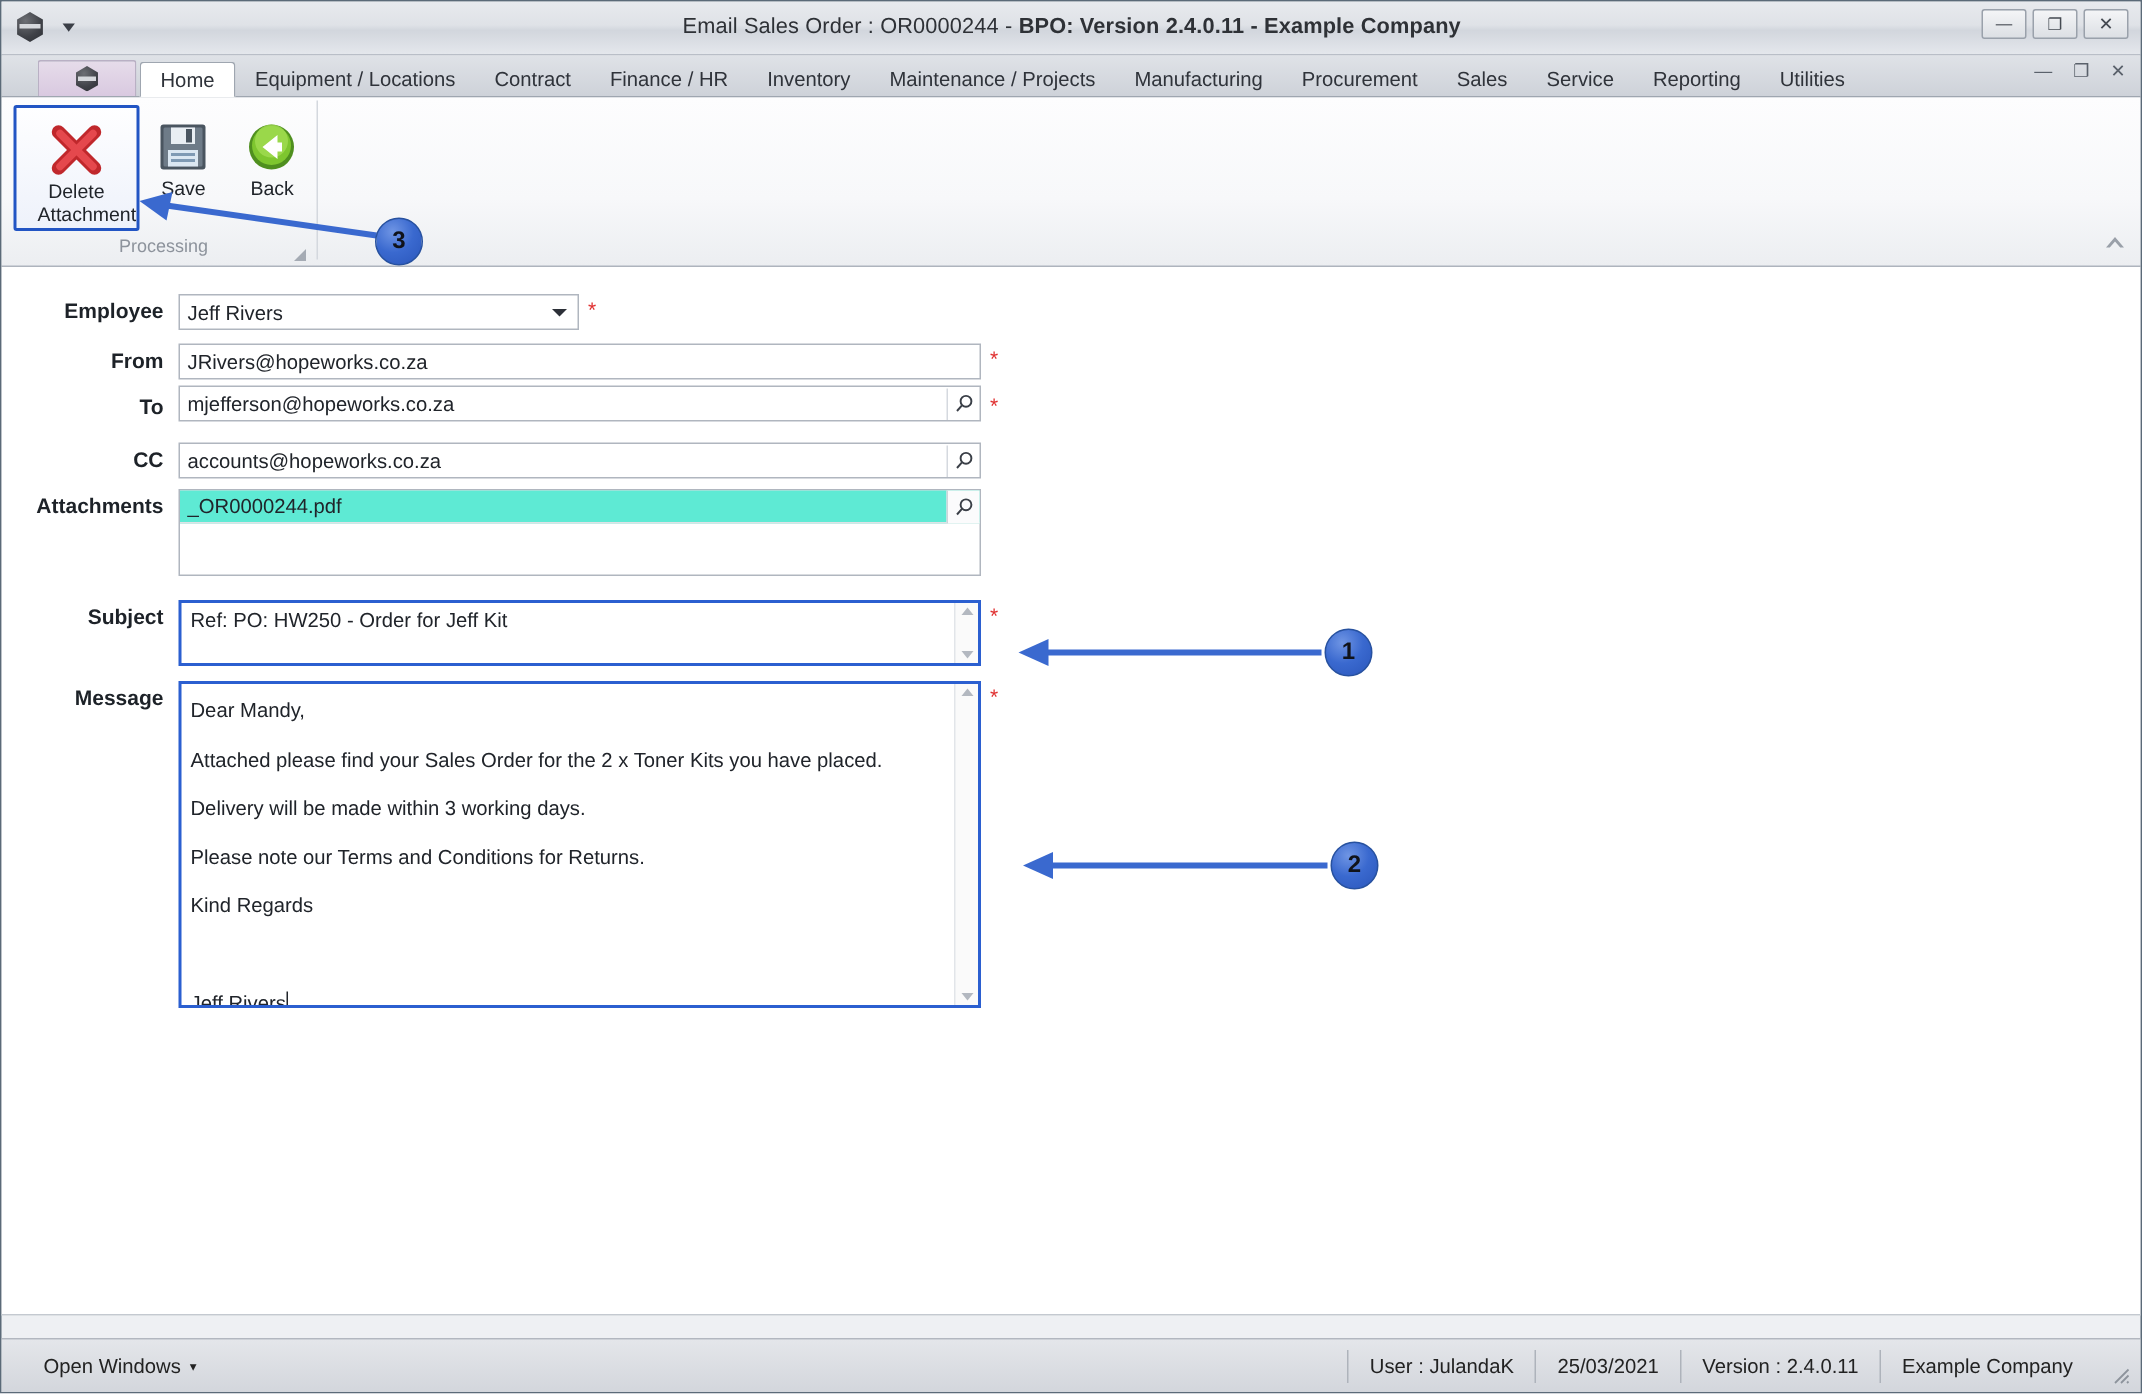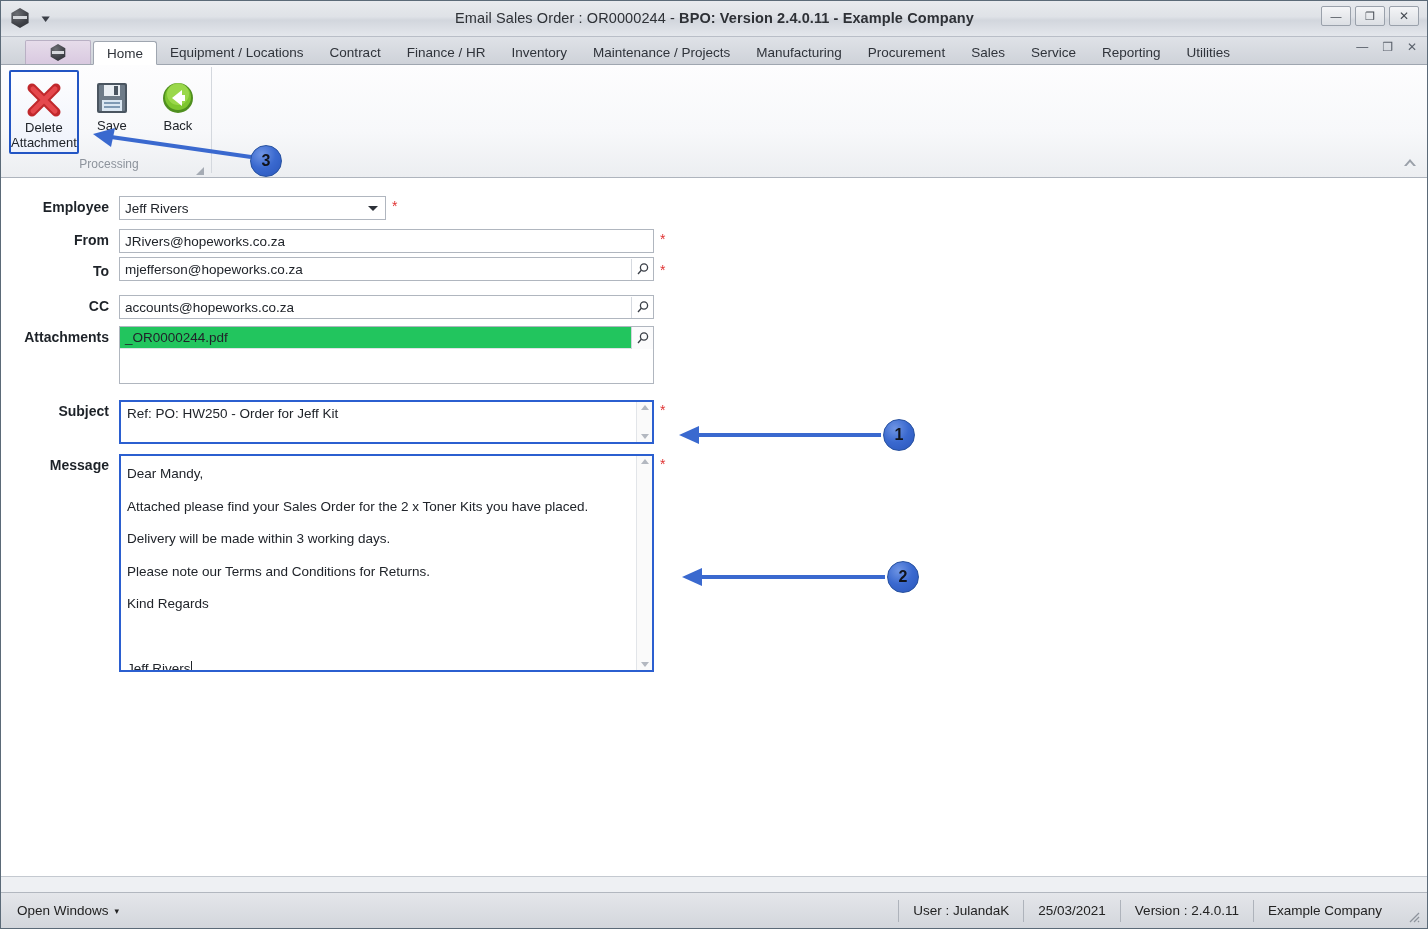--- a/index.html
+++ b/index.html
@@ -141,21 +141,21 @@
     align-items: center; justify-content: flex-start;
     padding-top: 7px;
     font-size: 13px; color: #20242a;
     text-align: center; line-height: 1.12;
   }
   .rib-btn.selected {
     border: 2px solid #2255c4;
     background: linear-gradient(to bottom, #fefeff, #eef2fb);
     border-radius: 2px;
   }
-  .rib-btn .lbl2 { display: block; }
+  .rib-btn .lbl2 { display: block; padding-left: 14px; }
   .rib-ico { height: 42px; display: flex; align-items: center; justify-content: center; }
   .group-title {
     position: absolute; left: 0; right: 0; bottom: 2px;
     text-align: center;
     font-size: 12px;
     color: #8d939c;
   }
   .group-launcher {
     position: absolute; right: 7px; bottom: 4px;
     width: 8px; height: 8px;
@@ -208,21 +208,21 @@
     display: flex; align-items: center; justify-content: center;
   }
   .attach-box {
     border: 1px solid #b0b6bf;
     width: 535px; height: 58px;
     background: #ffffff;
     position: relative;
   }
   .attach-top {
     height: 22px;
-    background: #22c55e;
+    background: #5eead4;
     border-bottom: 1px solid #dfe2e6;
     display: flex; align-items: center;
     padding-left: 5px;
     font-size: 13.5px; color: #20242a;
   }
   .attach-mag {
     position: absolute; right: 0; top: 0;
     width: 22px; height: 22px;
     border-left: 1px solid #cfd4da;
     background: #fbfbfc;
@@ -273,21 +273,21 @@
 
   
   .statusbar {
     position: absolute; left: 0; right: 0; bottom: 0;
     height: 36px;
     background: linear-gradient(to bottom, #e4e6ea, #d3d6dc);
     border-top: 1px solid #b2b7bf;
     display: flex; align-items: center;
   }
   .open-windows {
-    padding-left: 16px;
+    padding-left: 28px;
     font-size: 13.5px; color: #222; display: flex; align-items: center; gap: 6px;
   }
   .ow-caret { font-size: 9px; }
   .status-right {
     margin-left: auto;
     display: flex; align-items: center; height: 100%;
   }
   .scell {
     font-size: 13.5px; color: #222;
     padding: 0 14px;

